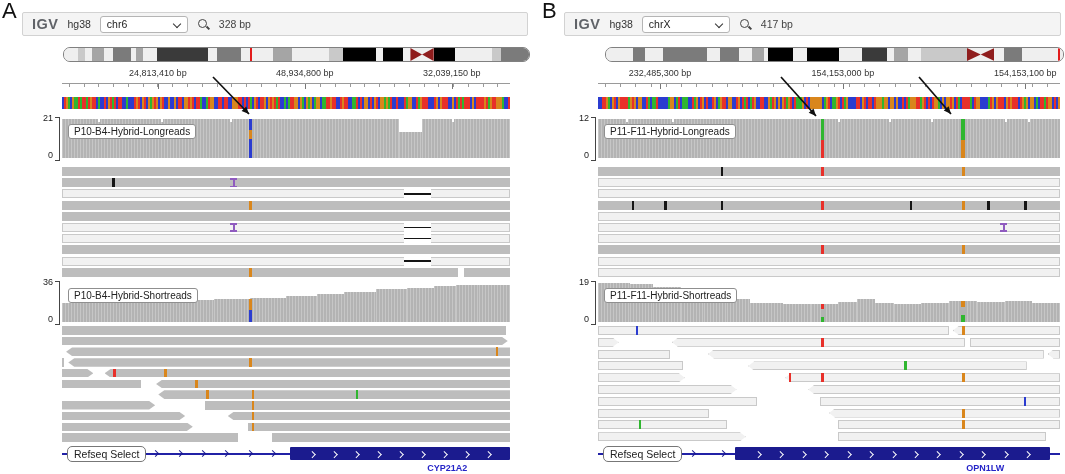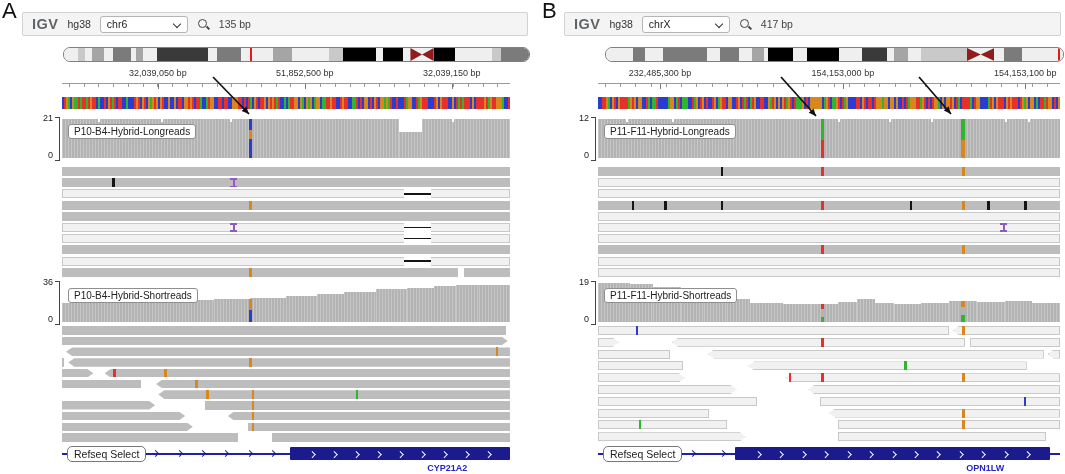--- a/index.html
+++ b/index.html
@@ -65,21 +65,21 @@
   <div class="panel p0" id="panel0">
     <div class="letter">A</div>
     <div class="hdr">
       <span class="logo">IGV</span>
       <span class="genome">hg38</span>
       <span class="chromsel">
         <span>chr6</span>
         <span class="chevwrap"></span>
       </span>
       <span class="mag"></span>
-      <span class="bp">135 bp</span>
+      <span class="bp">328 bp</span>
     </div>
     <div class="ideo">
         <div style="position: absolute; left: 0%; width: 3%; top: 0px; bottom: 0px; background: rgb(239, 239, 239);"></div>
         <div style="position: absolute; left: 3%; width: 1.5%; top: 0px; bottom: 0px; background: rgb(201, 201, 201);"></div>
         <div style="position: absolute; left: 4.5%; width: 1.5%; top: 0px; bottom: 0px; background: rgb(239, 239, 239);"></div>
         <div style="position: absolute; left: 6%; width: 2.5%; top: 0px; bottom: 0px; background: rgb(165, 165, 165);"></div>
         <div style="position: absolute; left: 8.5%; width: 2%; top: 0px; bottom: 0px; background: rgb(239, 239, 239);"></div>
         <div style="position: absolute; left: 10.5%; width: 4%; top: 0px; bottom: 0px; background: rgb(123, 123, 123);"></div>
         <div style="position: absolute; left: 14.5%; width: 1%; top: 0px; bottom: 0px; background: rgb(239, 239, 239);"></div>
         <div style="position: absolute; left: 15.5%; width: 1.5%; top: 0px; bottom: 0px; background: rgb(165, 165, 165);"></div>
@@ -128,23 +128,23 @@
         <div style="position: absolute; left: 67.5%; top: 16px; width: 1px; height: 3px; background: rgb(154, 154, 154);"></div>
         <div style="position: absolute; left: 70.8%; top: 16px; width: 1px; height: 3px; background: rgb(154, 154, 154);"></div>
         <div style="position: absolute; left: 74.1%; top: 16px; width: 1px; height: 3px; background: rgb(154, 154, 154);"></div>
         <div style="position: absolute; left: 77.4%; top: 16px; width: 1px; height: 3px; background: rgb(154, 154, 154);"></div>
         <div style="position: absolute; left: 80.7%; top: 16px; width: 1px; height: 3px; background: rgb(154, 154, 154);"></div>
         <div style="position: absolute; left: 84%; top: 16px; width: 1px; height: 3px; background: rgb(154, 154, 154);"></div>
         <div style="position: absolute; left: 87.3%; top: 16px; width: 1px; height: 3px; background: rgb(154, 154, 154);"></div>
         <div style="position: absolute; left: 90.6%; top: 16px; width: 1px; height: 3px; background: rgb(154, 154, 154);"></div>
         <div style="position: absolute; left: 93.9%; top: 16px; width: 1px; height: 3px; background: rgb(154, 154, 154);"></div>
         <div style="position: absolute; left: 97.2%; top: 16px; width: 1px; height: 3px; background: rgb(154, 154, 154);"></div>
-        <div style="position: absolute; left: 21.4%; top: 0px; transform: translateX(-50%); font-size: 9px; color: rgb(51, 51, 51); white-space: nowrap;">32,039,050 bp</div>
+        <div style="position: absolute; left: 21.4%; top: 0px; transform: translateX(-50%); font-size: 9px; color: rgb(51, 51, 51); white-space: nowrap;">24,813,410 bp</div>
         <div style="position: absolute; left: 21.4%; top: 16px; width: 1px; height: 5px; background: rgb(119, 119, 119);"></div>
-        <div style="position: absolute; left: 54.2%; top: 0px; transform: translateX(-50%); font-size: 9px; color: rgb(51, 51, 51); white-space: nowrap;">51,852,500 bp</div>
+        <div style="position: absolute; left: 54.2%; top: 0px; transform: translateX(-50%); font-size: 9px; color: rgb(51, 51, 51); white-space: nowrap;">48,934,800 bp</div>
         <div style="position: absolute; left: 54.2%; top: 16px; width: 1px; height: 5px; background: rgb(119, 119, 119);"></div>
         <div style="position: absolute; left: 87%; top: 0px; transform: translateX(-50%); font-size: 9px; color: rgb(51, 51, 51); white-space: nowrap;">32,039,150 bp</div>
         <div style="position: absolute; left: 87%; top: 16px; width: 1px; height: 5px; background: rgb(119, 119, 119);"></div>
       </div>
     <div class="seq">
         <div style="position: absolute; left: 0px; width: 2px; top: 0px; bottom: 0px; background: rgb(43, 60, 208);"></div>
         <div style="position: absolute; left: 2px; width: 2px; top: 0px; bottom: 0px; background: rgb(232, 48, 42);"></div>
         <div style="position: absolute; left: 4px; width: 2px; top: 0px; bottom: 0px; background: rgb(217, 134, 28);"></div>
         <div style="position: absolute; left: 6px; width: 2px; top: 0px; bottom: 0px; background: rgb(47, 182, 47);"></div>
         <div style="position: absolute; left: 8px; width: 2px; top: 0px; bottom: 0px; background: rgb(43, 60, 208);"></div>

